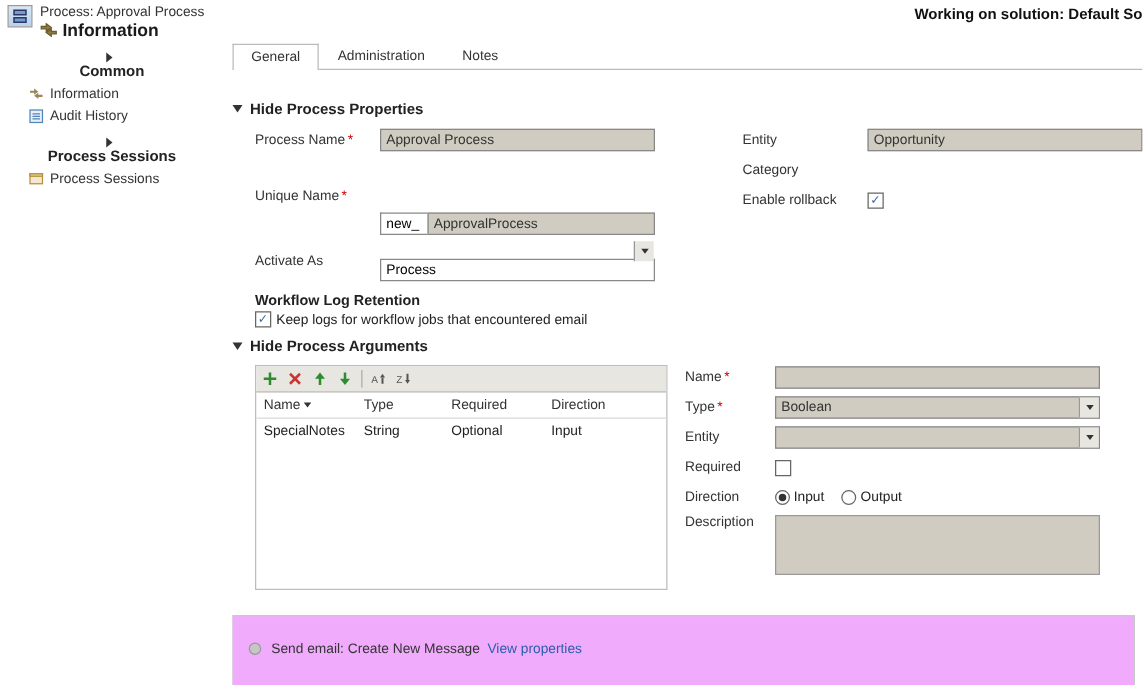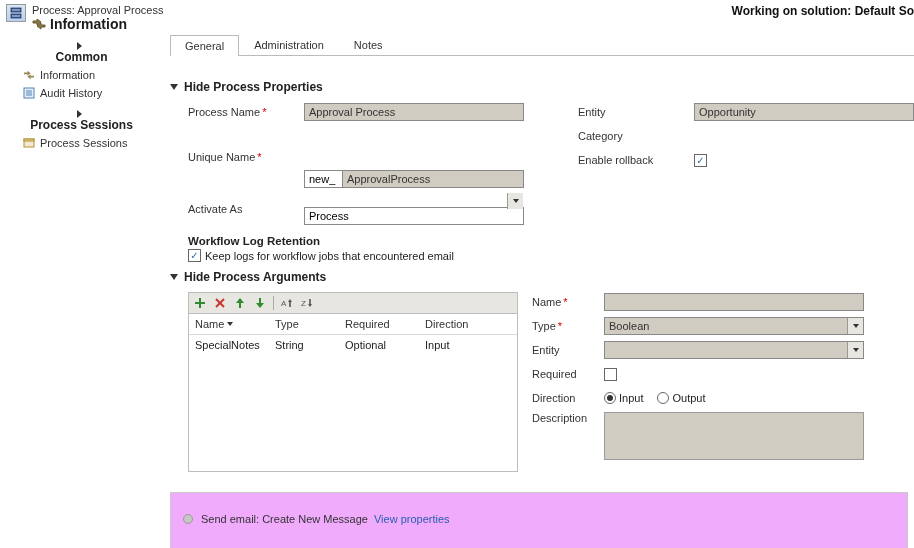--- a/index.html
+++ b/index.html
@@ -33,21 +33,21 @@
   .tab.active { border-color: #bbb; background: #fff; position: relative; top: 1px; }
 
   .section-header { display: flex; align-items: center; font-weight: bold; font-size: 12px; margin: 4px 0 8px 0; cursor: pointer; }
   .section-header .tri-down { width: 0; height: 0; border-left: 4px solid transparent; border-right: 4px solid transparent; border-top: 6px solid #333; margin-right: 6px; }
 
   .props { display: flex; gap: 30px; padding-left: 18px; margin-bottom: 6px; }
   .lcol, .rcol { }
   .lcol { width: 360px; }
   .rcol { flex: 1; }
   .form-row { display: flex; align-items: center; margin-bottom: 4px; min-height: 20px; }
-  .flabel { width: 116px; font-size: 11px; color: #333; }
+  .flabel { width: 100px; font-size: 11px; color: #333; }
   .req { color: #c00; margin-left: 2px; }
   .finput { height: 18px; border: 1px solid #888; padding: 0 4px; font-size: 11px; }
   .finput.ro { background: #d1ccc1; color: #333; }
   .w200 { width: 220px; }
   .prefix-wrap { display: flex; margin-top: 44px; }
   .select-like { position: relative; }
   .select-like .chev { position: absolute; right: 1px; top: 1px; width: 16px; height: 16px; background: #e7e6e1; border-left: 1px solid #999; display: flex; align-items: center; justify-content: center; }
   .chev svg { width: 8px; height: 8px; }
 
   .wlr { padding-left: 18px; margin-top: 4px; margin-bottom: 8px; }

